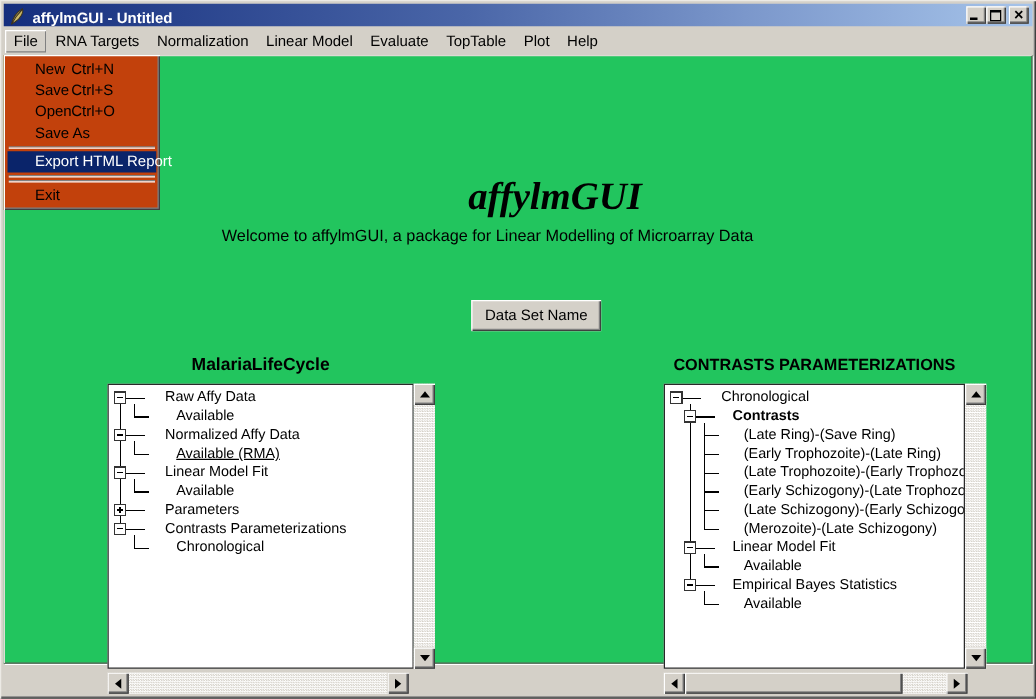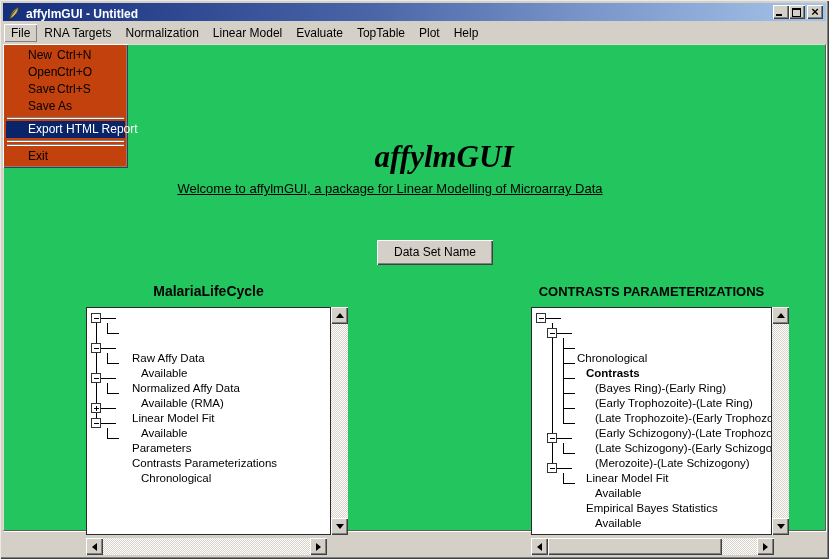--- a/index.html
+++ b/index.html
@@ -42,34 +42,34 @@
   
   .content{
     position:absolute;left:3px;top:44px;right:3px;bottom:28px;background:#22c55e;
     border:1px solid;border-color:#dedbd4 #5f5d58 #5f5d58 #dedbd4;
     box-shadow: 1px 1px 0 #fff;
   }
   .app-heading{
     position:absolute;top:94px;left:440px;transform:translateX(-50%);
     font-family:"Liberation Serif",serif;font-style:italic;font-weight:bold;font-size:31px;white-space:nowrap;
   }
-  .welcome{position:absolute;top:136px;left:386px;transform:translateX(-50%);font-size:13px;white-space:nowrap;text-decoration:underline;}
+  .welcome{position:absolute;top:136px;left:386px;transform:translateX(-50%);font-size:13px;white-space:nowrap;}
   .push-btn{
-    position:absolute;left:373px;top:195px;width:116px;height:25px;background:#d4d0c8;
+    position:absolute;left:373px;top:195px;width:104px;height:25px;background:#d4d0c8;
     box-shadow: inset 1px 1px 0 #fff, inset -1px -1px 0 #404040, inset -2px -2px 0 #808080;
     font-size:12px;text-align:center;line-height:25px;
   }
   .tree-title{position:absolute;top:238px;font-weight:bold;text-align:center;white-space:nowrap;}
   .tree-title.left{left:82px;width:245px;font-size:14px;}
   .tree-title.right{left:527px;width:241px;font-size:13px;top:239px;}
   .tree-box{position:absolute;top:262px;height:228px;background:#fff;border:1px solid #2a2a2a;overflow:hidden;box-sizing:border-box;}
   .tree-box.left{left:82px;width:245px;}
   .tree-box.right{left:527px;width:241px;}
   .tree-box svg{position:absolute;left:0;top:0;}
-  .tree-label{position:absolute;font-size:11.5px;height:15px;line-height:15px;white-space:nowrap;margin-top:40px;}
+  .tree-label{position:absolute;font-size:11.5px;height:15px;line-height:15px;white-space:nowrap;}
   
   .vsb,.hsb{
     position:absolute;background-color:#fff;
     background-image:conic-gradient(#d6d2ca 25%,transparent 0 50%,#d6d2ca 0 75%,transparent 0);
     background-size:2px 2px;
   }
   .vsb{width:17px;top:262px;height:228px;}
   .vsb.left{left:327px;} .vsb.right{left:768px;}
   .hsb{height:17px;top:493px;}
   .hsb.left{left:82px;width:241px;} .hsb.right{left:527px;width:243px;}
@@ -160,21 +160,21 @@
             <rect x="8.5" y="97.5" width="1" height="5" fill="#000" shape-rendering="crispEdges"></rect>
           </g>
           <g>
             <rect x="4.5" y="110.5" width="9" height="9" fill="#fff" stroke="#333" stroke-width="1" shape-rendering="crispEdges"></rect>
             <rect x="6.5" y="114.5" width="5" height="1" fill="#000" shape-rendering="crispEdges"></rect>
           </g>
         </svg>
         <div class="tree-label" style="left: 45px; top: 3px;">Raw Affy Data</div>
         <div class="tree-label" style="left: 54px; top: 18px;">Available</div>
         <div class="tree-label" style="left: 45px; top: 33px;">Normalized Affy Data</div>
-        <div class="tree-label" style="left: 54px; top: 48px;">Available (RMA)</div>
+        <div class="tree-label" style="left: 54px; top: 48px; text-decoration: underline;">Available (RMA)</div>
         <div class="tree-label" style="left: 45px; top: 63px;">Linear Model Fit</div>
         <div class="tree-label" style="left: 54px; top: 78px;">Available</div>
         <div class="tree-label" style="left: 45px; top: 93px;">Parameters</div>
         <div class="tree-label" style="left: 45px; top: 108px;">Contrasts Parameterizations</div>
         <div class="tree-label" style="left: 54px; top: 123px;">Chronological</div>
       </div>
     <div class="tree-box right" id="tree-right">
         <svg width="420" height="228">
           <line x1="13" x2="29" y1="10.5" y2="10.5" stroke="#000" stroke-width="1" shape-rendering="crispEdges"></line>
           <line x1="24" x2="40" y1="25.5" y2="25.5" stroke="#000" stroke-width="1" shape-rendering="crispEdges"></line>
@@ -204,21 +204,21 @@
             <rect x="15.5" y="125.5" width="9" height="9" fill="#fff" stroke="#333" stroke-width="1" shape-rendering="crispEdges"></rect>
             <rect x="17.5" y="129.5" width="5" height="1" fill="#000" shape-rendering="crispEdges"></rect>
           </g>
           <g>
             <rect x="15.5" y="155.5" width="9" height="9" fill="#fff" stroke="#333" stroke-width="1" shape-rendering="crispEdges"></rect>
             <rect x="17.5" y="159.5" width="5" height="1" fill="#000" shape-rendering="crispEdges"></rect>
           </g>
         </svg>
         <div class="tree-label" style="left: 45px; top: 3px;">Chronological</div>
         <div class="tree-label" style="left: 54px; top: 18px; font-weight: bold;">Contrasts</div>
-        <div class="tree-label" style="left: 63px; top: 33px;">(Bayes Ring)-(Early Ring)</div>
+        <div class="tree-label" style="left: 63px; top: 33px;">(Late Ring)-(Save Ring)</div>
         <div class="tree-label" style="left: 63px; top: 48px;">(Early Trophozoite)-(Late Ring)</div>
         <div class="tree-label" style="left: 63px; top: 63px;">(Late Trophozoite)-(Early Trophozoite)</div>
         <div class="tree-label" style="left: 63px; top: 78px;">(Early Schizogony)-(Late Trophozoite)</div>
         <div class="tree-label" style="left: 63px; top: 93px;">(Late Schizogony)-(Early Schizogony)</div>
         <div class="tree-label" style="left: 63px; top: 108px;">(Merozoite)-(Late Schizogony)</div>
         <div class="tree-label" style="left: 54px; top: 123px;">Linear Model Fit</div>
         <div class="tree-label" style="left: 63px; top: 138px;">Available</div>
         <div class="tree-label" style="left: 54px; top: 153px;">Empirical Bayes Statistics</div>
         <div class="tree-label" style="left: 63px; top: 168px;">Available</div>
       </div>
@@ -254,22 +254,22 @@
         </span>
       <span class="hsb-thumb"></span>
       <span class="sb-btn r">
           <span class="tri rgt"></span>
         </span>
     </div>
   </div>
 
   <div class="menu" id="file-menu">
       <div class="menu-item"><span>New</span><span class="accel">Ctrl+N</span></div>
+      <div class="menu-item"><span>Save</span><span class="accel">Ctrl+S</span></div>
       <div class="menu-item"><span>Open</span><span class="accel">Ctrl+O</span></div>
-      <div class="menu-item"><span>Save</span><span class="accel">Ctrl+S</span></div>
       <div class="menu-item"><span>Save As</span></div>
       <div class="menu-sep"></div>
       <div class="menu-item hl"><span>Export HTML Report</span></div>
       <div class="menu-sep"></div>
       <div class="menu-sep"></div>
       <div class="menu-item"><span>Exit</span></div>
     </div>
 
 </div>
 

